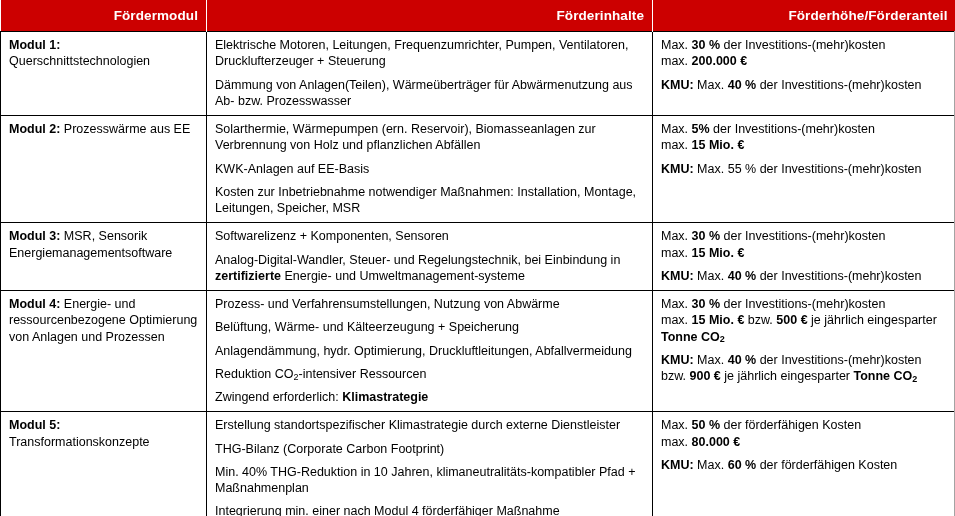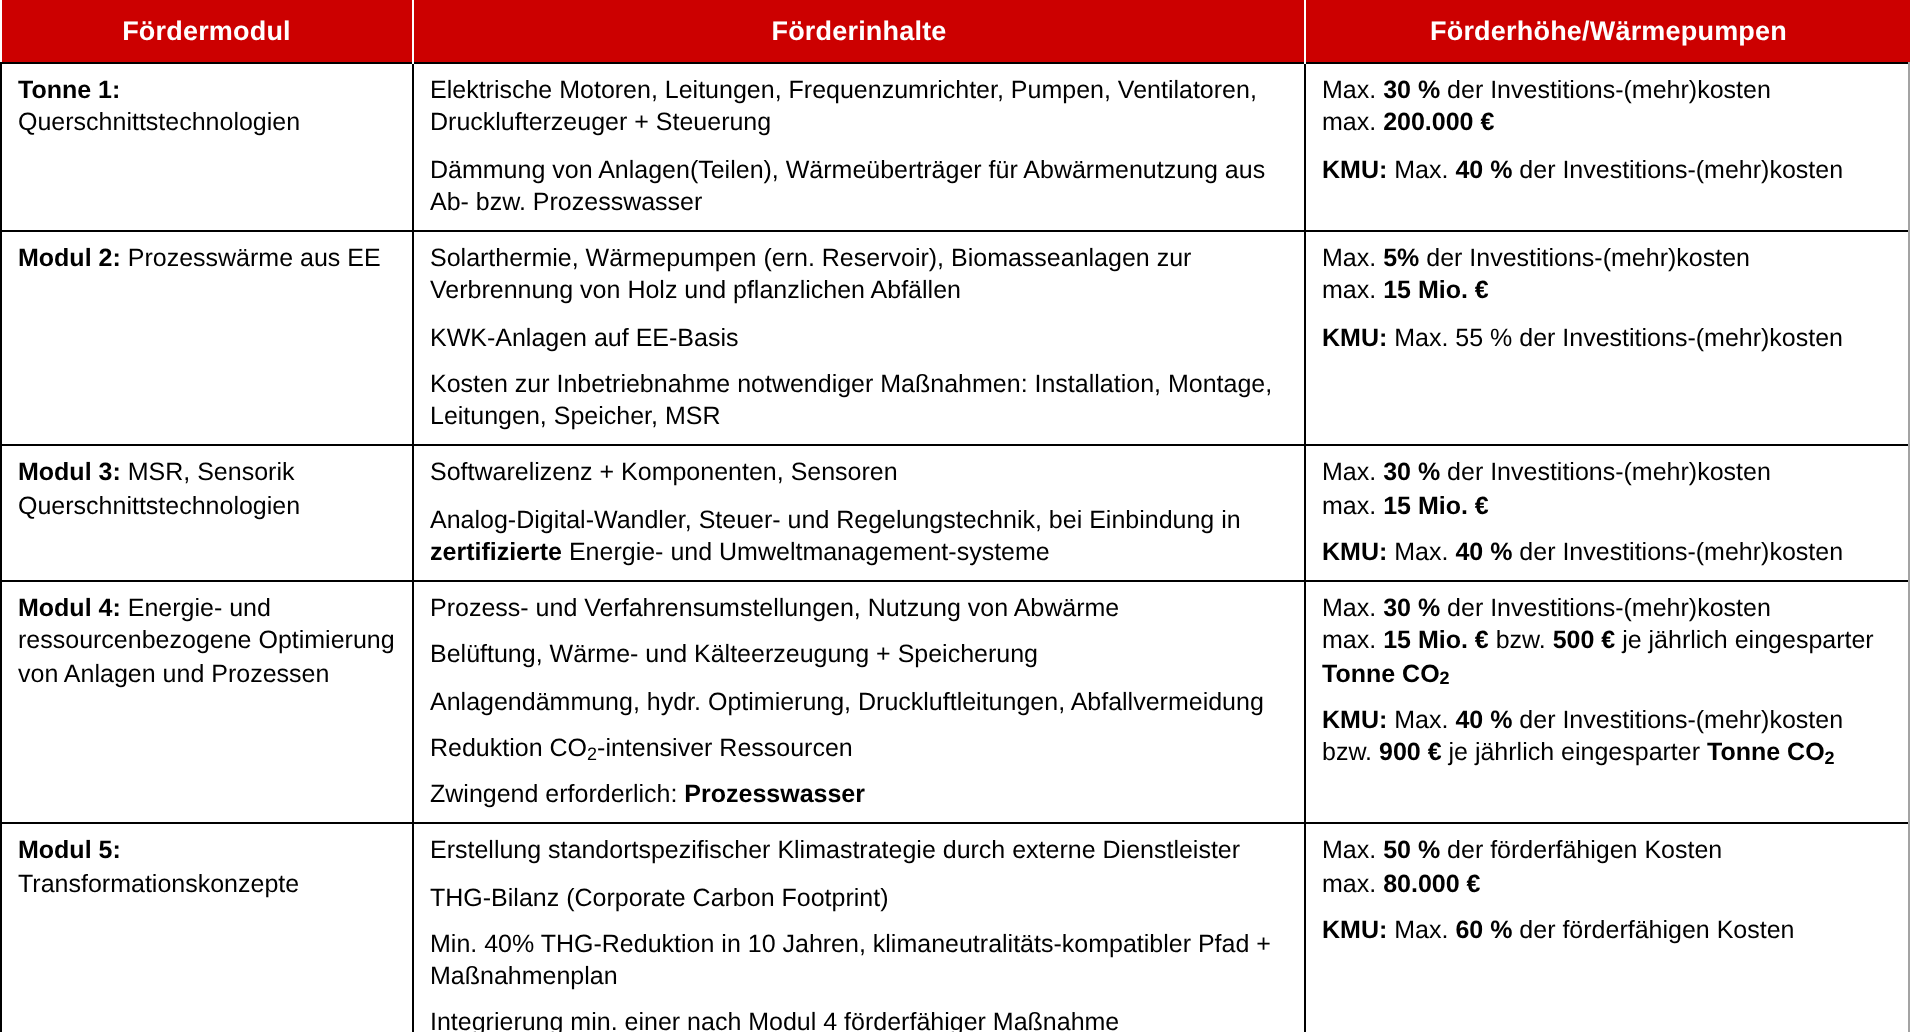--- a/index.html
+++ b/index.html
@@ -25,21 +25,21 @@
   .funding-table col.c-module  { width: 206px; }
   .funding-table col.c-content { width: 446px; }
   .funding-table col.c-rate    { width: 303px; }
 
   
   thead th {
     background: #cc0000;
     color: #ffffff;
     font-weight: bold;
     font-size: 13.5px;
-    text-align: center;
+    text-align: right;
     padding: 4px 8px 5px 8px;
     height: 22px;
     vertical-align: middle;
     border: none;
     border-right: 1px solid #ffffff;
     letter-spacing: 0.1px;
   }
   thead th.last { border-right: none; }
 
   
@@ -78,27 +78,27 @@
 <table class="funding-table">
   <colgroup>
     <col class="c-module">
       <col class="c-content">
       <col class="c-rate">
   </colgroup>
   <thead>
     <tr>
       <th>Fördermodul</th>
       <th>Förderinhalte</th>
-      <th class="last">Förderhöhe/Wärmepumpen</th>
+      <th class="last">Förderhöhe/Förderanteil</th>
     </tr>
   </thead>
   <tbody>
       <tr>
         <td>
-          <p class="module-title"><span class="b">Tonne 1:</span><br><span>Querschnittstechnologien</span></p>
+          <p class="module-title"><span class="b">Modul 1:</span><br><span>Querschnittstechnologien</span></p>
         </td>
         <td>
           <p>Elektrische Motoren, Leitungen, Frequenzumrichter, Pumpen, Ventilatoren, Drucklufterzeuger + Steuerung</p>
           <p>Dämmung von Anlagen(Teilen), Wärmeüberträger für Abwärmenutzung aus Ab- bzw. Prozesswasser</p>
         </td>
         <td>
           <p class="rate-block">Max. <span class="b">30 %</span> der Investitions-(mehr)kosten<br>max. <span class="b">200.000 €</span></p>
           <p class="rate-block"><span class="b">KMU:</span> Max. <span class="b">40 %</span> der Investitions-(mehr)kosten</p>
         </td>
       </tr>
@@ -111,41 +111,41 @@
           <p>KWK-Anlagen auf EE-Basis</p>
           <p>Kosten zur Inbetriebnahme notwendiger Maßnahmen: Installation, Montage, Leitungen, Speicher, MSR</p>
         </td>
         <td>
           <p class="rate-block">Max. <span class="b">5%</span> der Investitions-(mehr)kosten<br>max. <span class="b">15 Mio. €</span></p>
           <p class="rate-block"><span class="b">KMU:</span> Max. 55 % der Investitions-(mehr)kosten</p>
         </td>
       </tr>
       <tr>
         <td>
-          <p class="module-title"><span class="b">Modul 3:</span><span> MSR, Sensorik Querschnittstechnologien</span></p>
+          <p class="module-title"><span class="b">Modul 3:</span><span> MSR, Sensorik Energiemanagementsoftware</span></p>
         </td>
         <td>
           <p>Softwarelizenz + Komponenten, Sensoren</p>
           <p>Analog-Digital-Wandler, Steuer- und Regelungstechnik, bei Einbindung in <span class="b">zertifizierte</span> Energie- und Umweltmanagement-systeme</p>
         </td>
         <td>
           <p class="rate-block">Max. <span class="b">30 %</span> der Investitions-(mehr)kosten<br>max. <span class="b">15 Mio. €</span></p>
           <p class="rate-block"><span class="b">KMU:</span> Max. <span class="b">40 %</span> der Investitions-(mehr)kosten</p>
         </td>
       </tr>
       <tr>
         <td>
           <p class="module-title"><span class="b">Modul 4:</span><span> Energie- und ressourcenbezogene Optimierung von Anlagen und Prozessen</span></p>
         </td>
         <td>
           <p>Prozess- und Verfahrensumstellungen, Nutzung von Abwärme</p>
           <p>Belüftung, Wärme- und Kälteerzeugung + Speicherung</p>
           <p>Anlagendämmung, hydr. Optimierung, Druckluftleitungen, Abfallvermeidung</p>
           <p>Reduktion CO<sub>2</sub>-intensiver Ressourcen</p>
-          <p>Zwingend erforderlich: <span class="b">Prozesswasser</span></p>
+          <p>Zwingend erforderlich: <span class="b">Klimastrategie</span></p>
         </td>
         <td>
           <p class="rate-block">Max. <span class="b">30 %</span> der Investitions-(mehr)kosten<br>max. <span class="b">15 Mio. €</span> bzw. <span class="b">500 €</span> je jährlich eingesparter <span class="b">Tonne CO<sub>2</sub></span></p>
           <p class="rate-block"><span class="b">KMU:</span> Max. <span class="b">40 %</span> der Investitions-(mehr)kosten bzw. <span class="b">900 €</span> je jährlich eingesparter <span class="b">Tonne CO<sub>2</sub></span></p>
         </td>
       </tr>
       <tr>
         <td>
           <p class="module-title"><span class="b">Modul 5:</span><br><span>Transformationskonzepte</span></p>
         </td>

